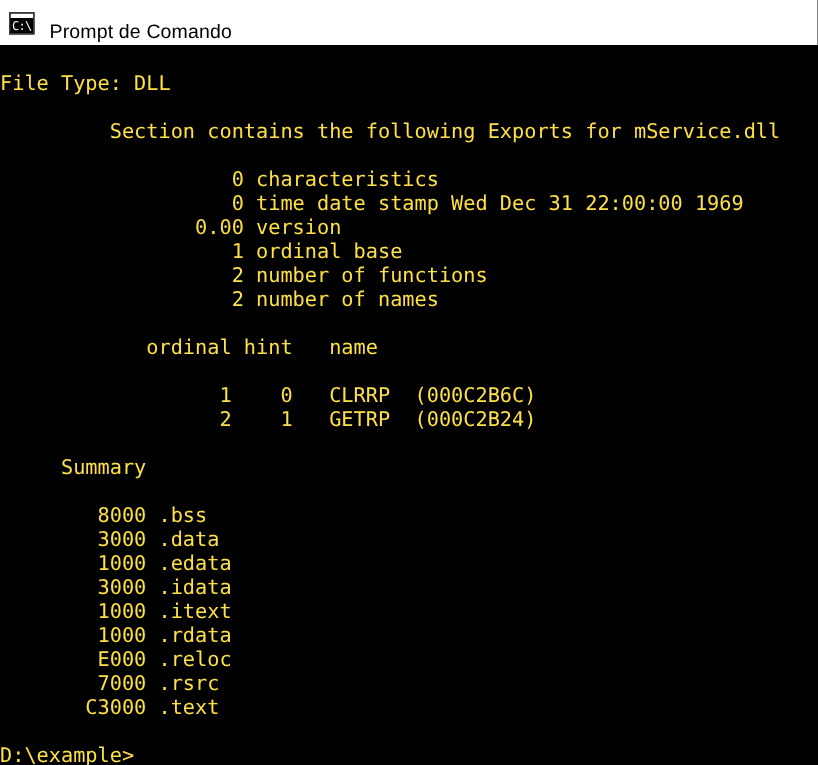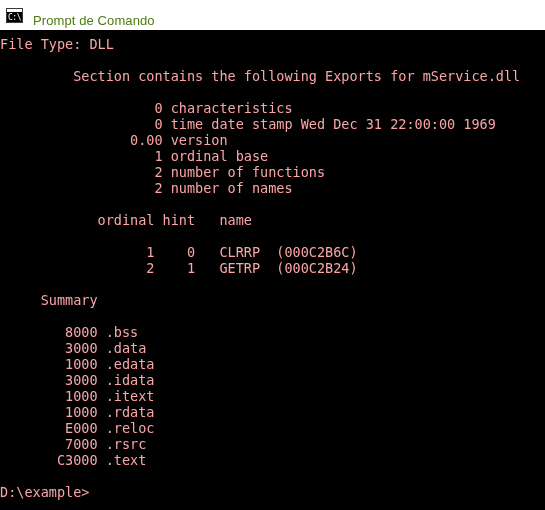--- a/index.html
+++ b/index.html
@@ -59,34 +59,34 @@
     font-family: "DejaVu Sans Mono", monospace;
     font-size: 8px;
     line-height: 9px;
     color: #ffffff;
     letter-spacing: -0.5px;
   }
   #title-text {
     margin-left: 10px;
     font-family: "Liberation Sans", sans-serif;
     font-size: 13px;
-    color: #4d7c0f;
+    color: #000000;
     white-space: nowrap;
     letter-spacing: 0.1px;
     margin-top: 11px;
   }
   
   #console {
     flex: 1 1 auto;
     background: #000000;
-    color: #fca5a5;
+    color: #fde047;
     font-family: "DejaVu Sans Mono", monospace;
     font-size: 13.5px;
     line-height: 16px;
-    padding: 6px 0 0 0;
+    padding: 18px 0 0 0;
     box-sizing: border-box;
     overflow: hidden;
     white-space: pre;
     letter-spacing: 0px;
   }
   #console .line {
     height: 16px;
     white-space: pre;
     padding-left: 0px;
   }

